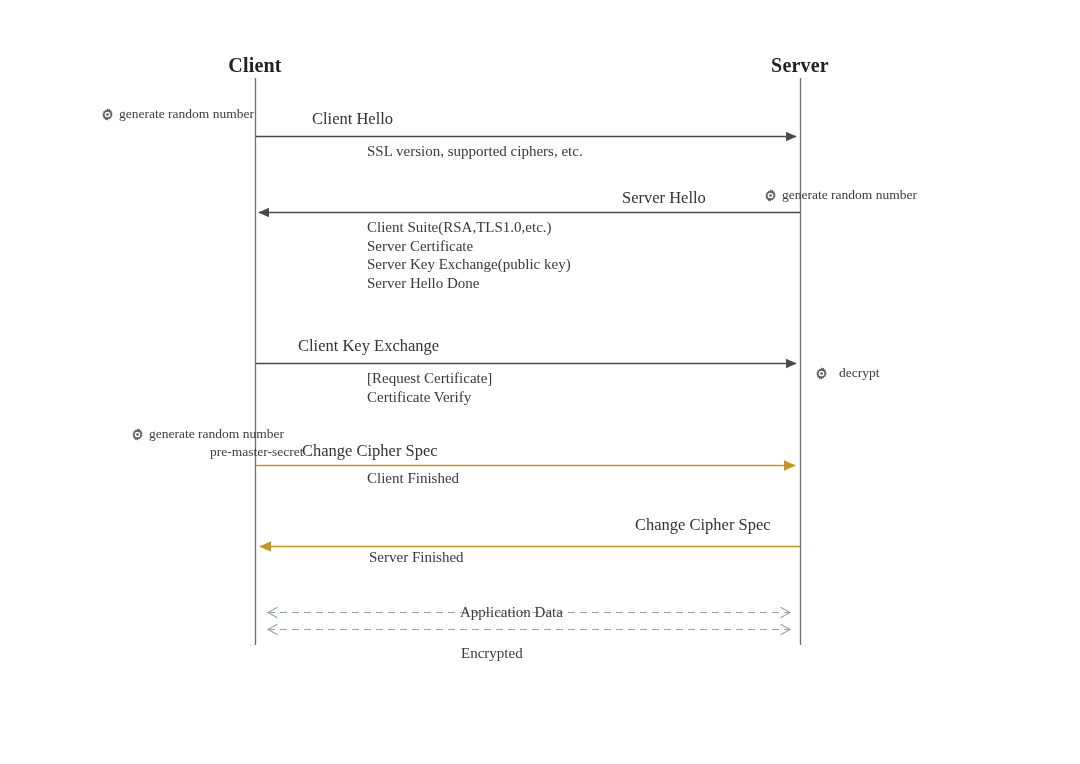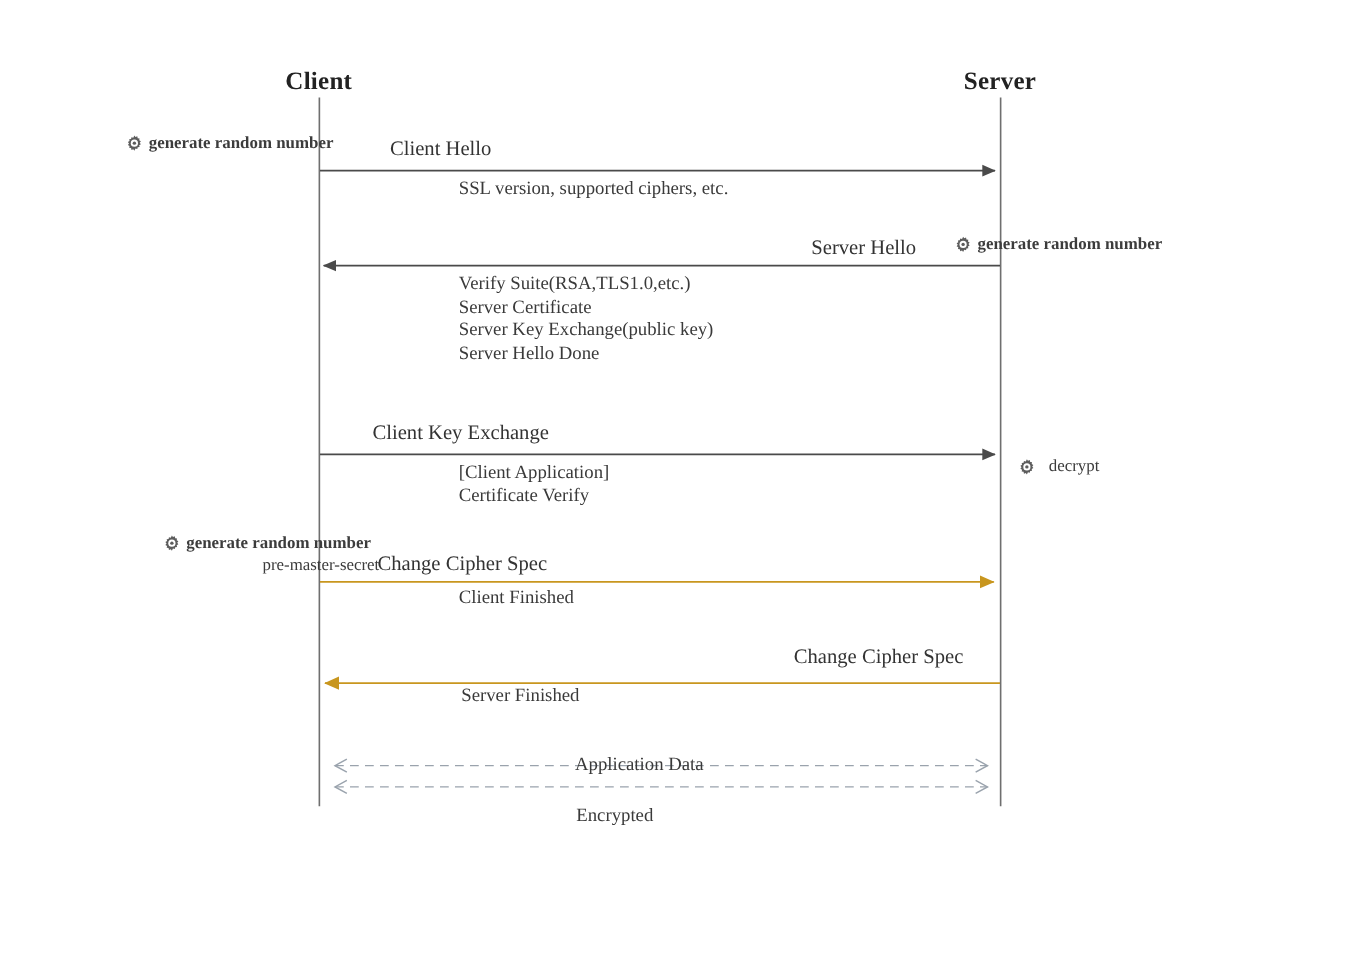--- a/index.html
+++ b/index.html
@@ -57,21 +57,20 @@
     line-height: 18.6px;
   }
   .note {
     position: absolute;
     display: flex;
     align-items: center;
     gap: 5px;
     white-space: nowrap;
     font-size: 13.5px;
     color: #3c3c3c;
-    font-weight: bold;
   }
   .gear {
     display: inline-block;
     width: 13px;
     height: 13px;
     flex: 0 0 13px;
     line-height: 0;
   }
   .gear svg { display: block; }
   .detail-block {
@@ -153,33 +152,33 @@
     <span class="gear">
       <svg viewBox="0 0 24 24" width="13" height="13" xmlns="http://www.w3.org/2000/svg">
         <path fill="#5d5d5d" d="M12 0.6l1.6 2.3 2.7-0.9 0.6 2.8 2.8 0.2-0.6 2.8 2.5 1.3-1.7 2.3 1.7 2.3-2.5 1.3 0.6 2.8-2.8 0.2-0.6 2.8-2.7-0.9L12 23.4l-1.6-2.3-2.7 0.9-0.6-2.8-2.8-0.2 0.6-2.8L2.4 14.9 4.1 12.6 2.4 10.3l2.5-1.3-0.6-2.8 2.8-0.2 0.6-2.8 2.7 0.9z"></path>
         <circle cx="12" cy="12" r="5.3" fill="#ffffff"></circle>
         <circle cx="12" cy="12" r="2.5" fill="#5d5d5d"></circle>
       </svg>
     </span>
     <span>generate random number</span>
   </div>
 
-  <div class="lbl lbl-big" style="left:649px; top:188px;">Server Hello</div>
+  <div class="lbl lbl-big" style="left:622px; top:188px;">Server Hello</div>
 
   <div class="detail-block lbl-detail" style="left:367px; top:218px;">
-    <div>Verify Suite(RSA,TLS1.0,etc.)</div>
+    <div>Client Suite(RSA,TLS1.0,etc.)</div>
     <div>Server Certificate</div>
     <div>Server Key Exchange(public key)</div>
     <div>Server Hello Done</div>
   </div>
 
   <div class="lbl lbl-big" style="left:298px; top:336px;">Client Key Exchange</div>
 
   <div class="detail-block lbl-detail" style="left:367px; top:369px;">
-    <div>[Client Application]</div>
+    <div>[Request Certificate]</div>
     <div>Certificate Verify</div>
   </div>
 
   <div class="right-note" style="left:815px; top:365px;">
     <span class="gear">
       <svg viewBox="0 0 24 24" width="13" height="13" xmlns="http://www.w3.org/2000/svg">
         <path fill="#5d5d5d" d="M12 0.6l1.6 2.3 2.7-0.9 0.6 2.8 2.8 0.2-0.6 2.8 2.5 1.3-1.7 2.3 1.7 2.3-2.5 1.3 0.6 2.8-2.8 0.2-0.6 2.8-2.7-0.9L12 23.4l-1.6-2.3-2.7 0.9-0.6-2.8-2.8-0.2 0.6-2.8L2.4 14.9 4.1 12.6 2.4 10.3l2.5-1.3-0.6-2.8 2.8-0.2 0.6-2.8 2.7 0.9z"></path>
         <circle cx="12" cy="12" r="5.3" fill="#ffffff"></circle>
         <circle cx="12" cy="12" r="2.5" fill="#5d5d5d"></circle>
       </svg>

